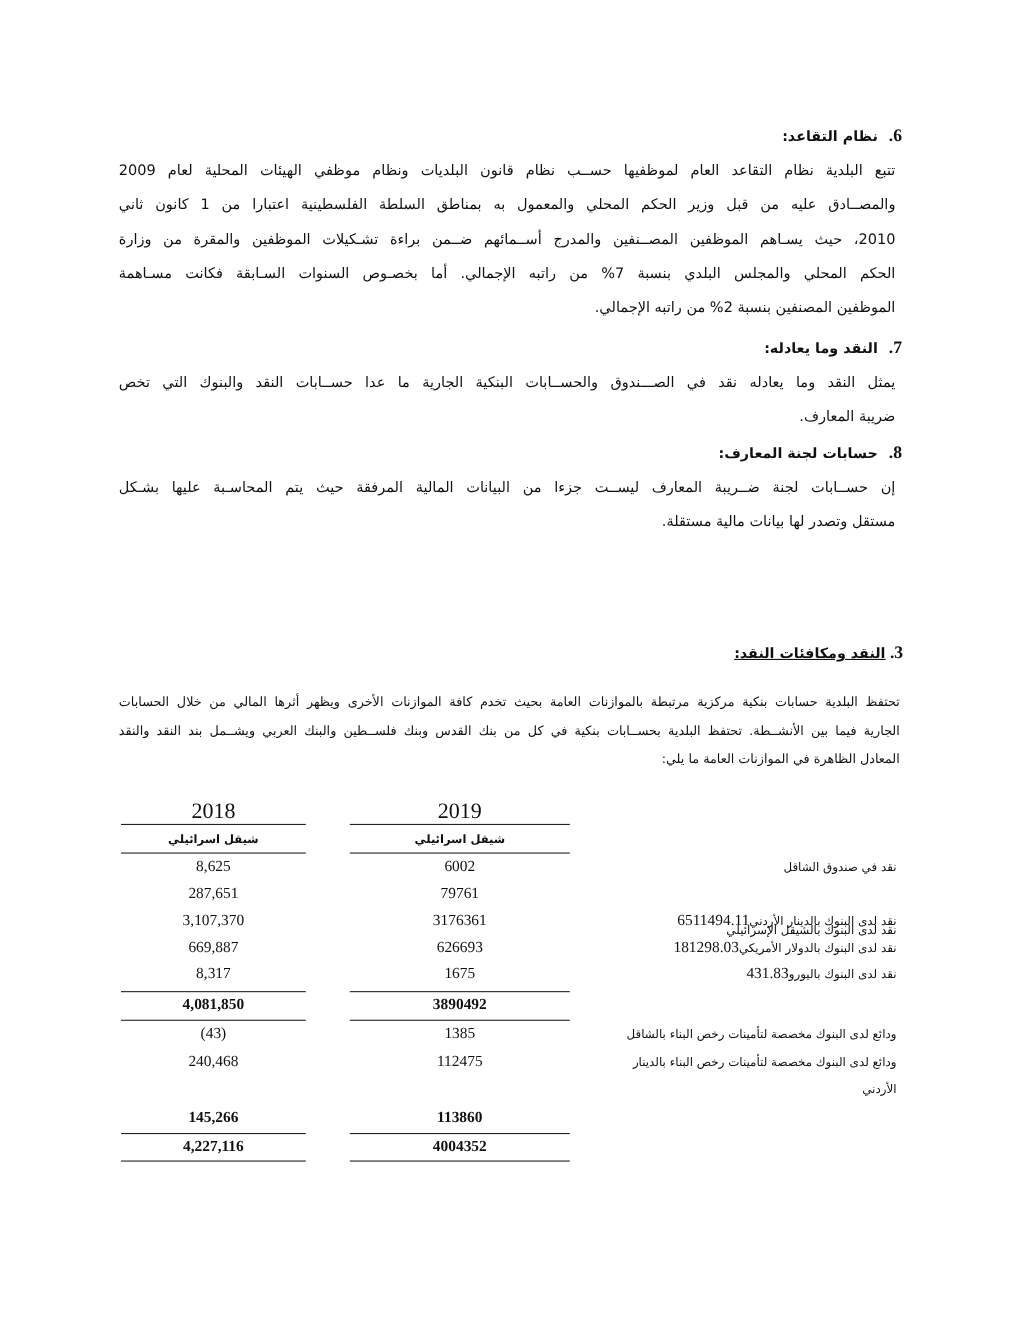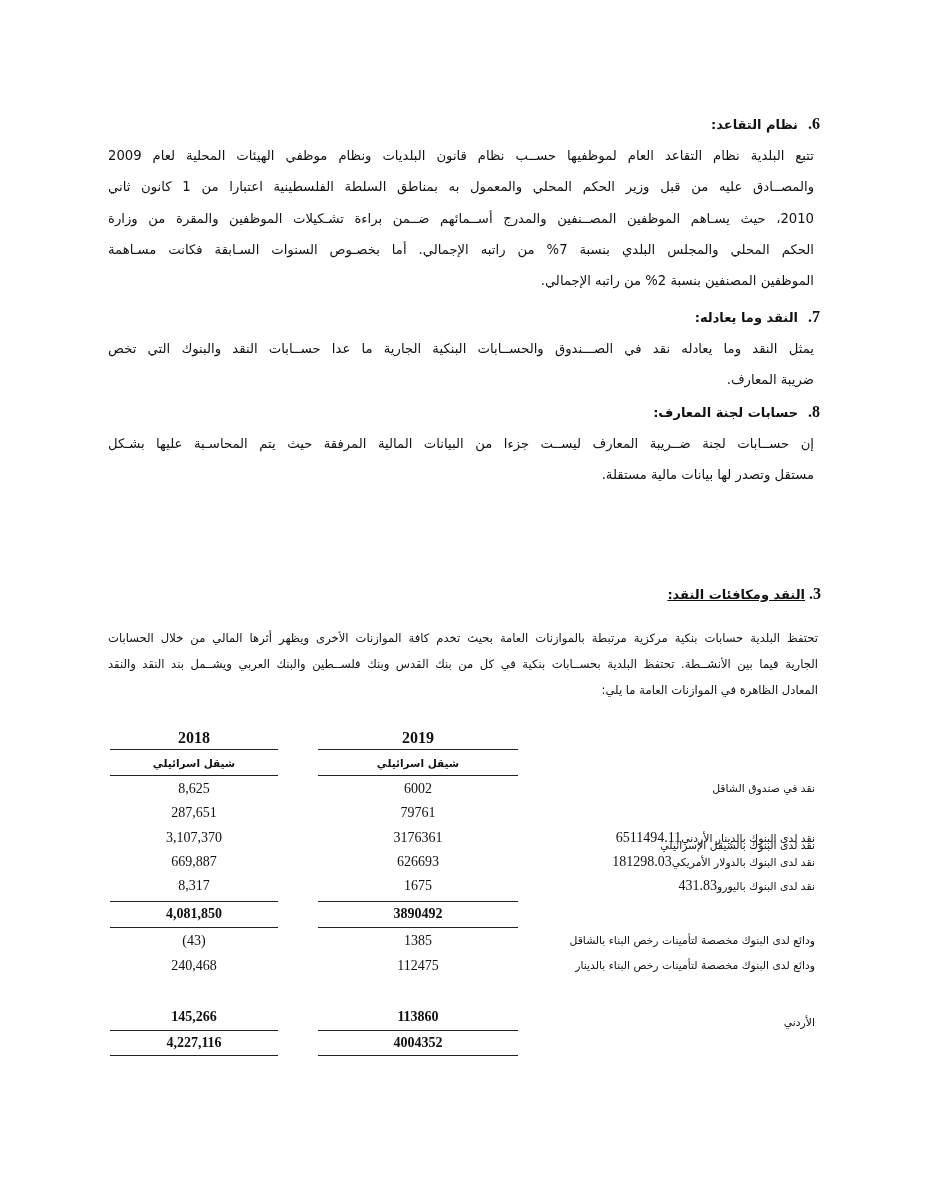--- a/index.html
+++ b/index.html
@@ -92,21 +92,21 @@
     .col-2019 { left: 318px; width: 200px; }
     .cell {
       position: absolute;
       left: 0; right: 0;
       height: 22px;
       line-height: 22px;
       text-align: center;
       white-space: nowrap;
     }
     .cell.bold { font-weight: bold; }
-    .cell.year { font-weight: bold; font-size: 16px; }
+    .cell.year { font-weight: normal; font-size: 20px; }
     .cell.currency {
       font-family: "DejaVu Sans", sans-serif;
       font-weight: bold;
       font-size: 10.5px;
       direction: rtl;
     }
     .rule {
       position: absolute;
       left: 0; right: 0;
       height: 0;
@@ -231,18 +231,18 @@
     </div>
     <div class="label" style="top:875px;">
       <span>نقد لدى البنوك باليورو</span><span class="amt">431.83</span>
     </div>
     <div class="label" style="top:930px;">
       <span>ودائع لدى البنوك مخصصة لتأمينات رخص البناء بالشاقل</span>
     </div>
     <div class="label" style="top:955px;">
       <span>ودائع لدى البنوك مخصصة لتأمينات رخص البناء بالدينار</span>
     </div>
-    <div class="label" style="top:1012px;">
+    <div class="label" style="top:980px;">
       <span>الأردني</span>
     </div>
   </div>
 
 </div>
 
 </body></html>

